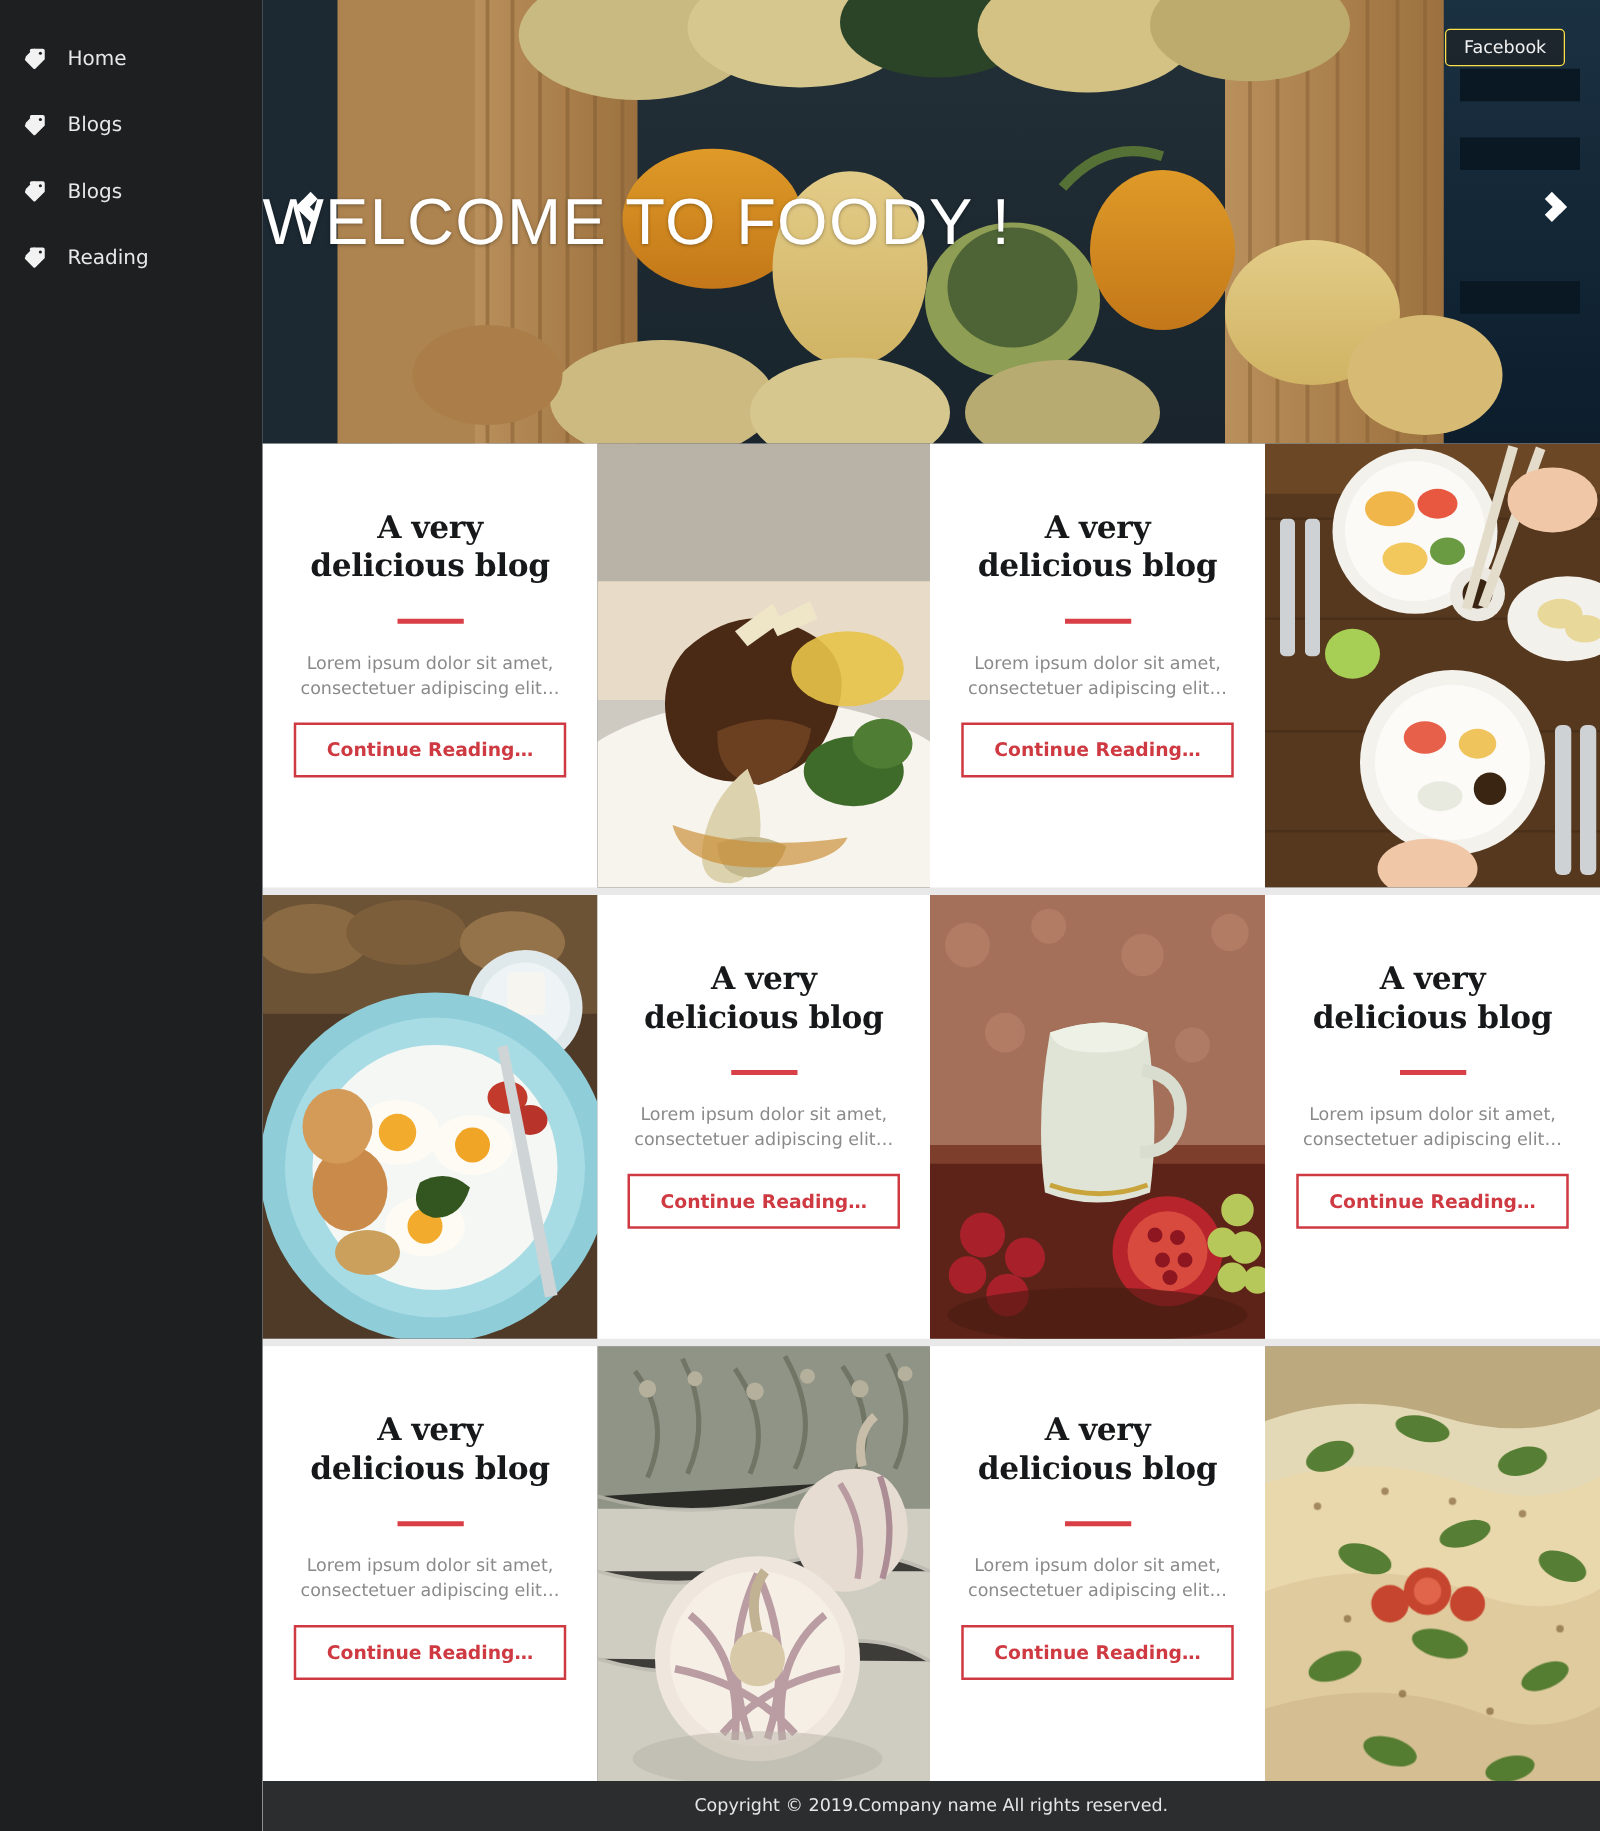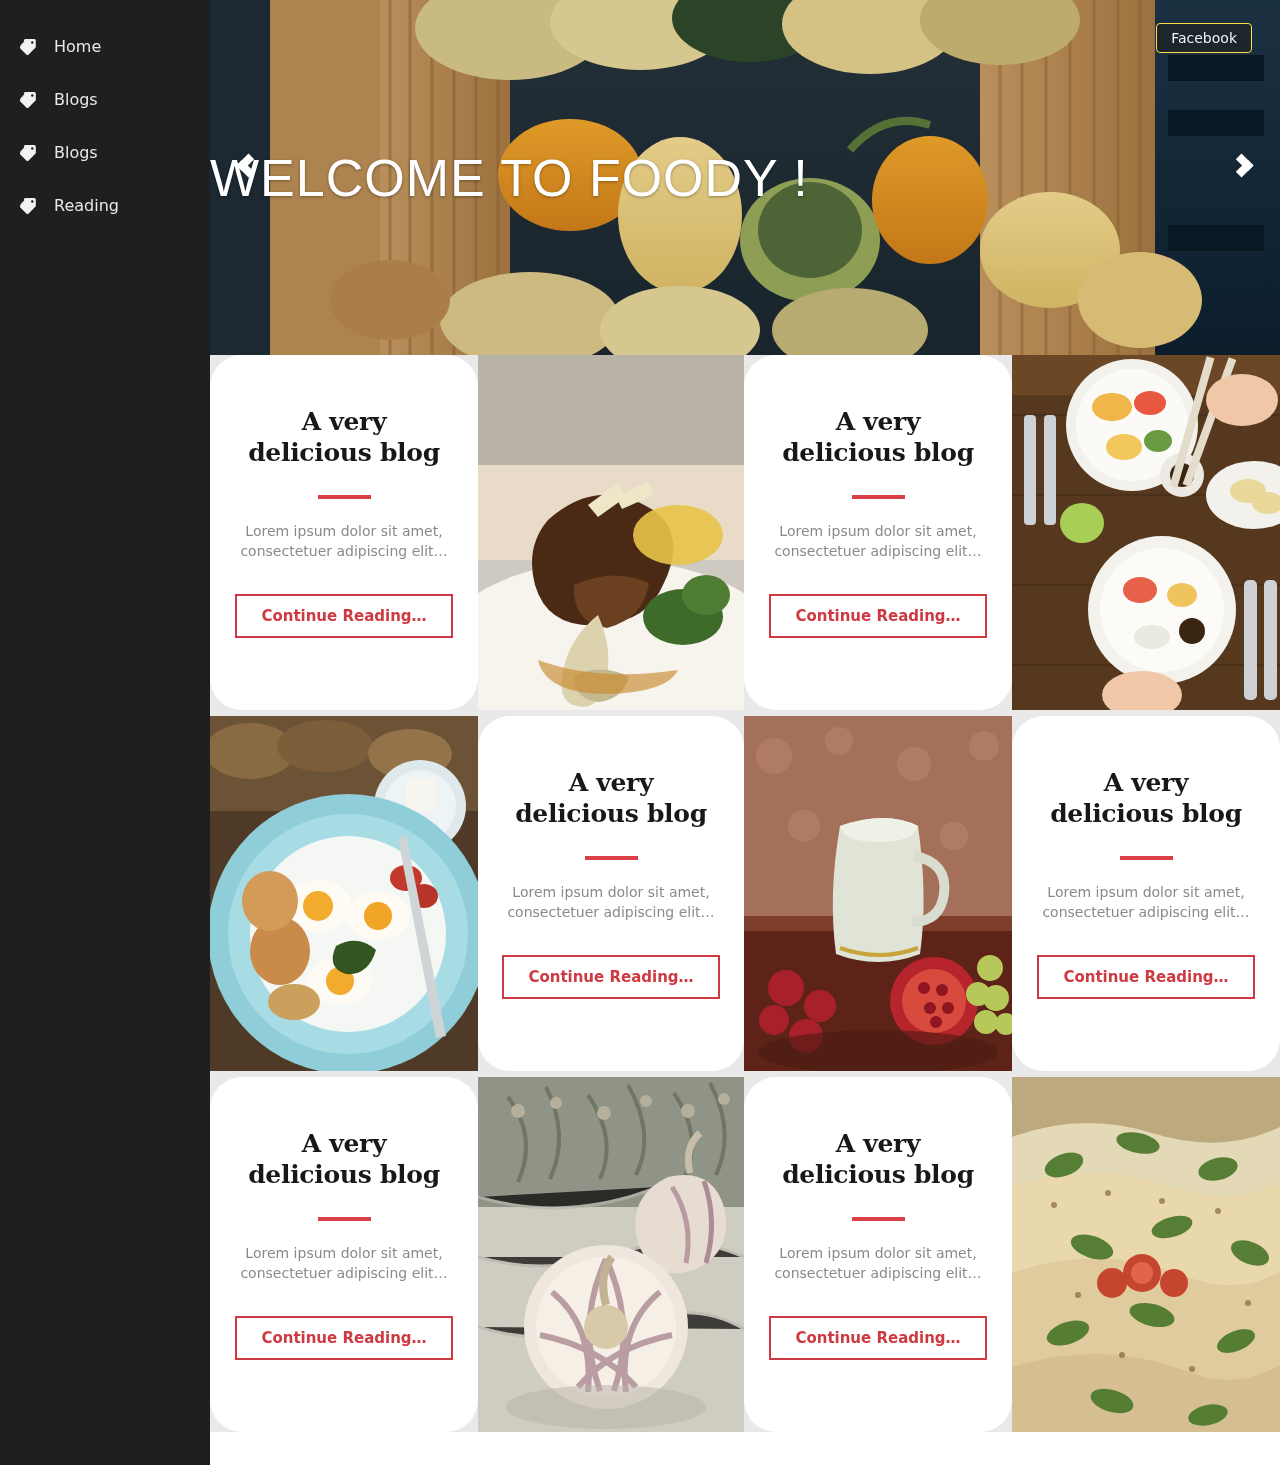--- a/index.html
+++ b/index.html
@@ -124,21 +124,20 @@
     column-gap:0px;
     row-gap:6px;
     background:#e9e9e9;
   }
   .cell{ position:relative; overflow:hidden; }
   .cell.text{
     background:#ffffff;
     display:flex; flex-direction:column;
     align-items:center;
     padding:52px 24px 0 24px;
-    border-radius:32px;
   }
   .cell.photo{ background:#777; }
 
   .card-title{
     color:#16181a;
     font-family:"DejaVu Serif", serif;
     font-weight:bold;
     font-size:25px;
     line-height:1.22;
     text-align:center;
@@ -151,21 +150,21 @@
   }
   .card-text{
     color:#8a8a8a;
     font-size:14px;
     line-height:1.46;
     text-align:center;
     font-family:"DejaVu Sans", sans-serif;
     max-width:218px;
   }
   .card-btn{
-    margin-top:32px;
+    margin-top:16px;
     width:218px;
     height:44px;
     border:2px solid #cf3a42;
     background:transparent;
     color:#cf3a42;
     font-size:15px;
     font-weight:bold;
     font-family:"DejaVu Sans", sans-serif;
     display:flex; align-items:center; justify-content:center;
     cursor:pointer;
@@ -606,14 +605,17 @@
             <circle cx="66" cy="218" r="3"></circle>
             <circle cx="180" cy="292" r="3"></circle>
           <circle cx="110" cy="278" r="3"></circle>
             <circle cx="236" cy="226" r="3"></circle>
         </g>
       </svg>
     </div>
 
   </section>
 
+  <footer id="footer">
+    <div id="footer-text">Copyright © 2019.Company name All rights reserved.</div>
+  </footer>
 
 </div>
 
 </body></html>

